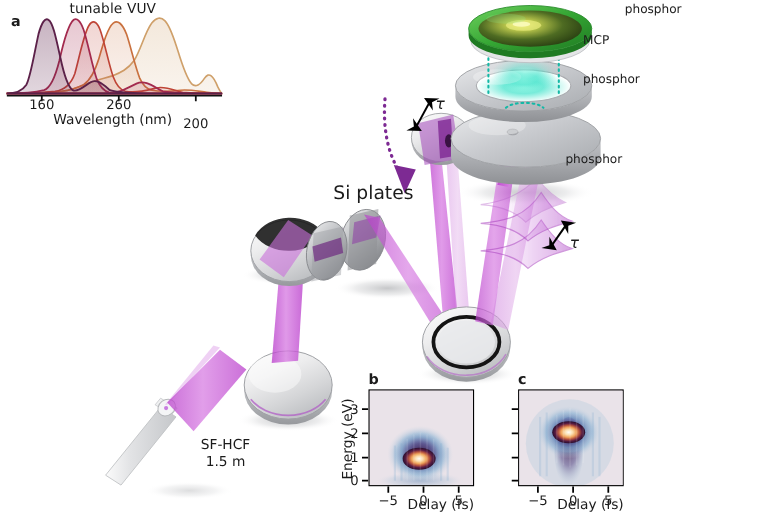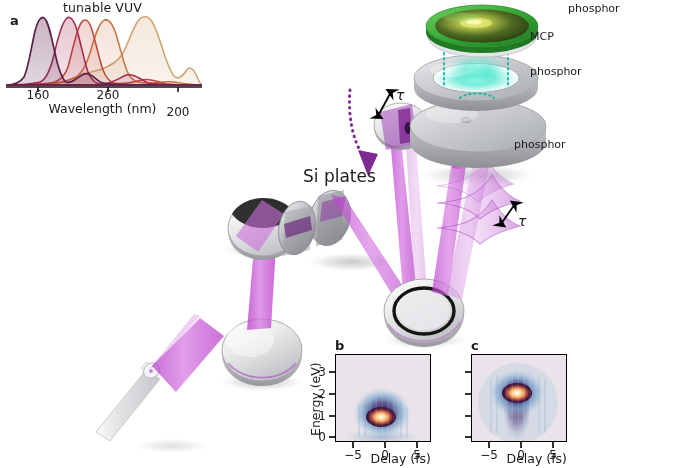--- a/index.html
+++ b/index.html
@@ -452,20 +452,22 @@
   <div class="stack-label" id="lbl-phosphor">phosphor</div>
   <div class="stack-label" id="lbl-mcp">MCP</div>
   <div class="stack-label" id="lbl-extractor">phosphor</div>
   <div class="stack-label" id="lbl-repeller">phosphor</div>
 
   <div id="lbl-si-plates">Si plates</div>
   <div id="lbl-tau-top">τ</div>
   <div id="lbl-tau-right">τ</div>
 
   <div id="fiber-labels">
+    <div>SF-HCF</div>
+    <div>1.5 m</div>
   </div>
 
   <div class="panel-bc" id="panel-b">
     <div class="bc-letter" style="left:35px; top:0px;">b</div>
 
     <div class="bc-ylabel" style="left:8px; top:98px;">Energy (eV)</div>
 
     <div class="bc-tick-y" style="left:14px; top:99px; width:12px;">0</div>
     <div class="bc-tick-y" style="left:14px; top:78px; width:12px;">1</div>
     <div class="bc-tick-y" style="left:14px; top:56px; width:12px;">2</div>

